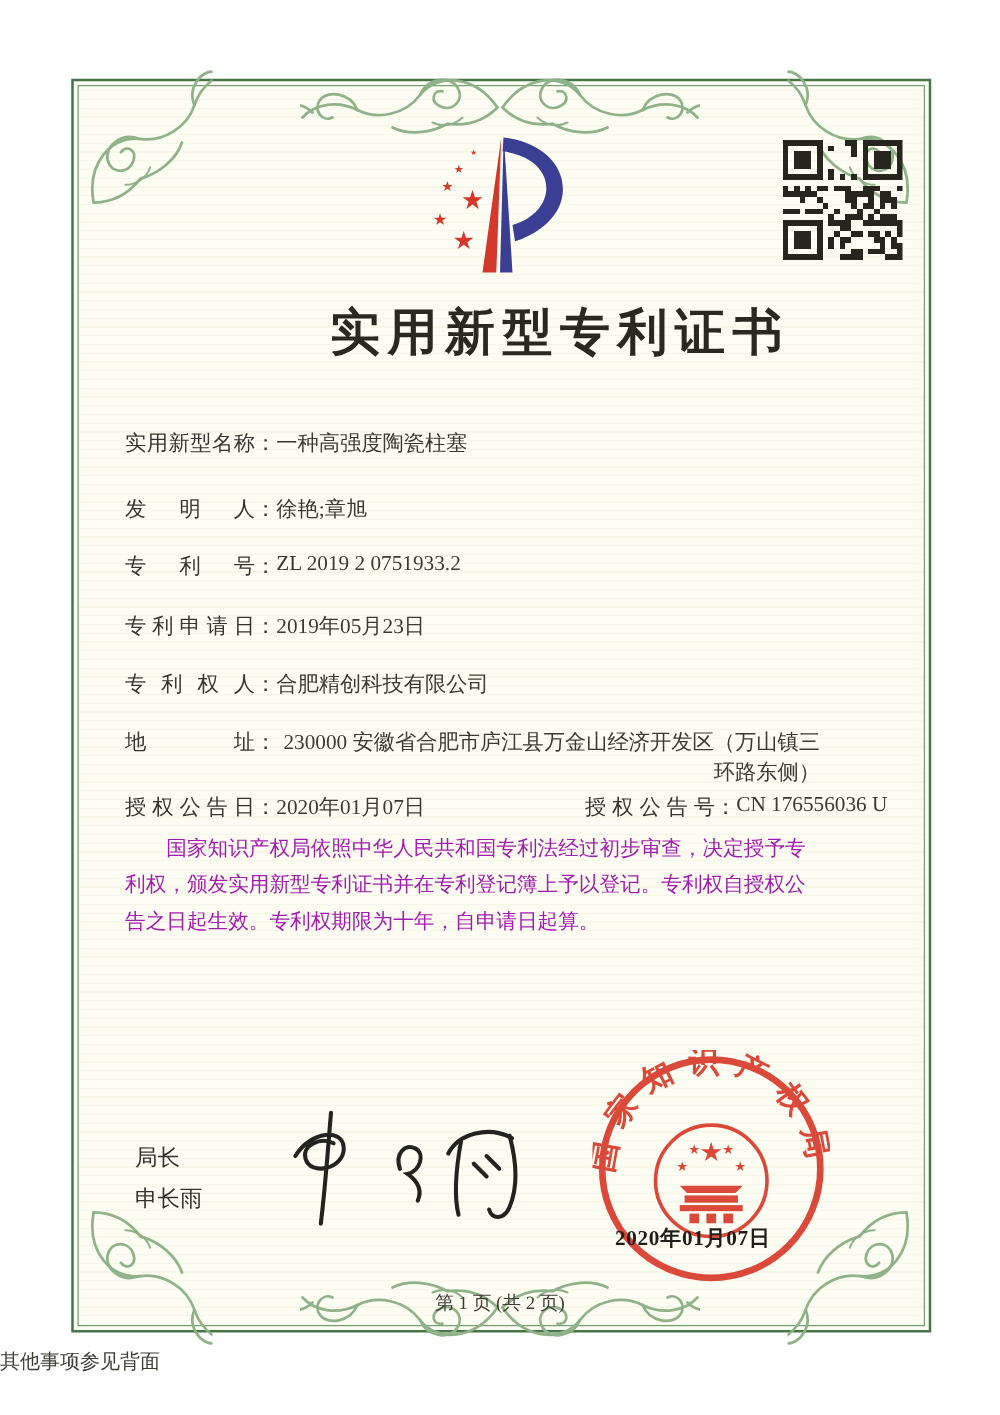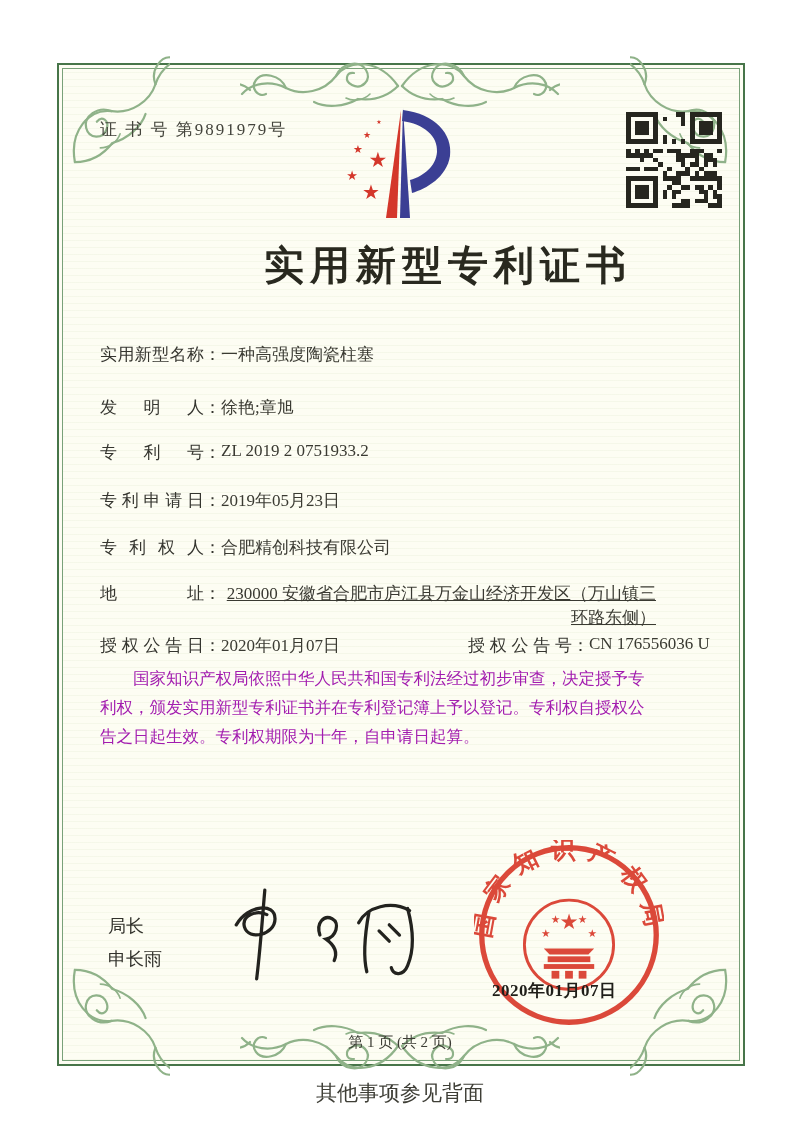--- a/index.html
+++ b/index.html
@@ -16,34 +16,34 @@
   .logo{position:absolute;left:330px;top:100px;width:135px;height:128px;z-index:3;}
   .qr{position:absolute;left:626px;top:112px;width:96px;height:96px;z-index:3;}
   .title{position:absolute;left:0;top:238px;width:100%;text-align:center;font-size:40px;
          font-weight:600;letter-spacing:6px;color:#29291f;z-index:3;margin-left:48px;}
   .fields{position:absolute;left:100px;top:0;width:560px;z-index:3;font-size:17px;}
   .frow{position:absolute;left:0;white-space:nowrap;}
   .flabel{display:inline-block;width:104px;text-align:justify;text-align-last:justify;
           vertical-align:top;color:#35352f;}
   .colon{vertical-align:top;}
   .fvalue{color:#3a3a32;text-align:right;}
-  .fvalue.wrap{display:inline-block;white-space:normal;width:435px;line-height:24px;vertical-align:top;text-decoration:underline;}
+  .fvalue.wrap{display:inline-block;white-space:normal;width:435px;line-height:24px;vertical-align:top;}
   .grant2{position:absolute;left:368px;top:0;}
   .paras{position:absolute;left:100px;top:664px;width:548px;z-index:3;font-size:16.5px;
          line-height:29px;color:#a21caf;}
   .paras p{margin:0;text-indent:2em;}
   .director{position:absolute;left:108px;top:910px;z-index:3;font-size:18px;line-height:33px;
             color:#32322c;font-family:"Liberation Sans","DejaVu Sans",sans-serif;}
   .sig{position:absolute;left:215px;top:882px;width:220px;height:102px;z-index:3;}
   .seal{position:absolute;left:474px;top:840px;width:190px;height:190px;z-index:3;opacity:.92;}
   .seal-date{position:absolute;left:492px;top:979px;width:170px;z-index:4;font-size:17px;
              font-weight:600;color:#1f1e19;letter-spacing:.5px;}
   .page-num{position:absolute;left:0;top:1033px;width:100%;text-align:center;font-size:15px;
             color:#3c3c34;z-index:3;}
-  .back-note{position:absolute;left:0;top:1079px;width:100%;text-align:center;font-size:21px;
+  .back-note{position:absolute;left:0;top:1079px;width:100%;font-size:16px;
              color:#3e3e36;z-index:3;}
 </style>
 </head>
 <body>
 
 <div class="page">
 
   <svg width="0" height="0" style="position:absolute">
     <defs>
       <g id="fl" fill="none" stroke="#8fb289" stroke-width="2.2" stroke-linecap="round">
@@ -75,21 +75,20 @@
   <svg class="orn" style="left:630px;top:20px" width="150" height="150">
     <use href="#fl" transform="translate(122,118) rotate(-135) scale(1,-1)"></use>
   </svg>
   <svg class="orn" style="left:20px;top:962px" width="150" height="150">
     <use href="#fl" transform="translate(28,32) rotate(45) scale(1,-1)"></use>
   </svg>
   <svg class="orn" style="left:630px;top:962px" width="150" height="150">
     <use href="#fl" transform="translate(122,32) rotate(135)"></use>
   </svg>
 
-  <div class="cert-no">证 书 号 第9891979号</div>
 
   <svg class="logo" viewBox="0 0 135 128">
     <polygon points="56,118 71,10 67,118" fill="#d4372b"></polygon>
     <polygon points="70,118 73,8 80,118" fill="#3b3f94"></polygon>
     <path d="M73,10 C105,14 123,34 120,56 C117,77 96,89 82,93 L80,80 C94,76 106,66 107,52 C108,36 94,24 72,21 Z" fill="#3b3f94"></path>
     <g fill="#d4372b" font-family="'DejaVu Sans',sans-serif" text-anchor="middle">
       <text x="41" y="99" font-size="20">★</text>
       <text x="22" y="80" font-size="13">★</text>
       <text x="48" y="67" font-size="21">★</text>
       <text x="28" y="53" font-size="11">★</text>

